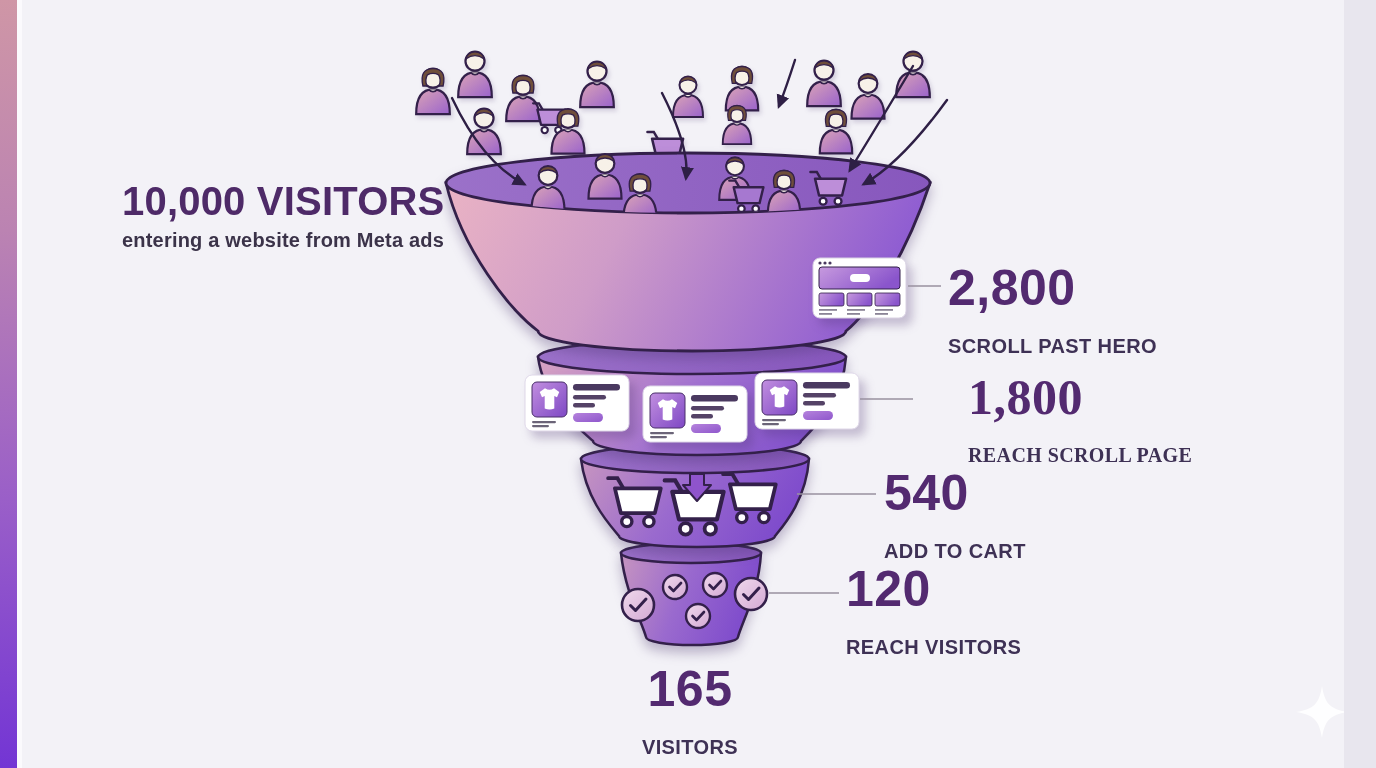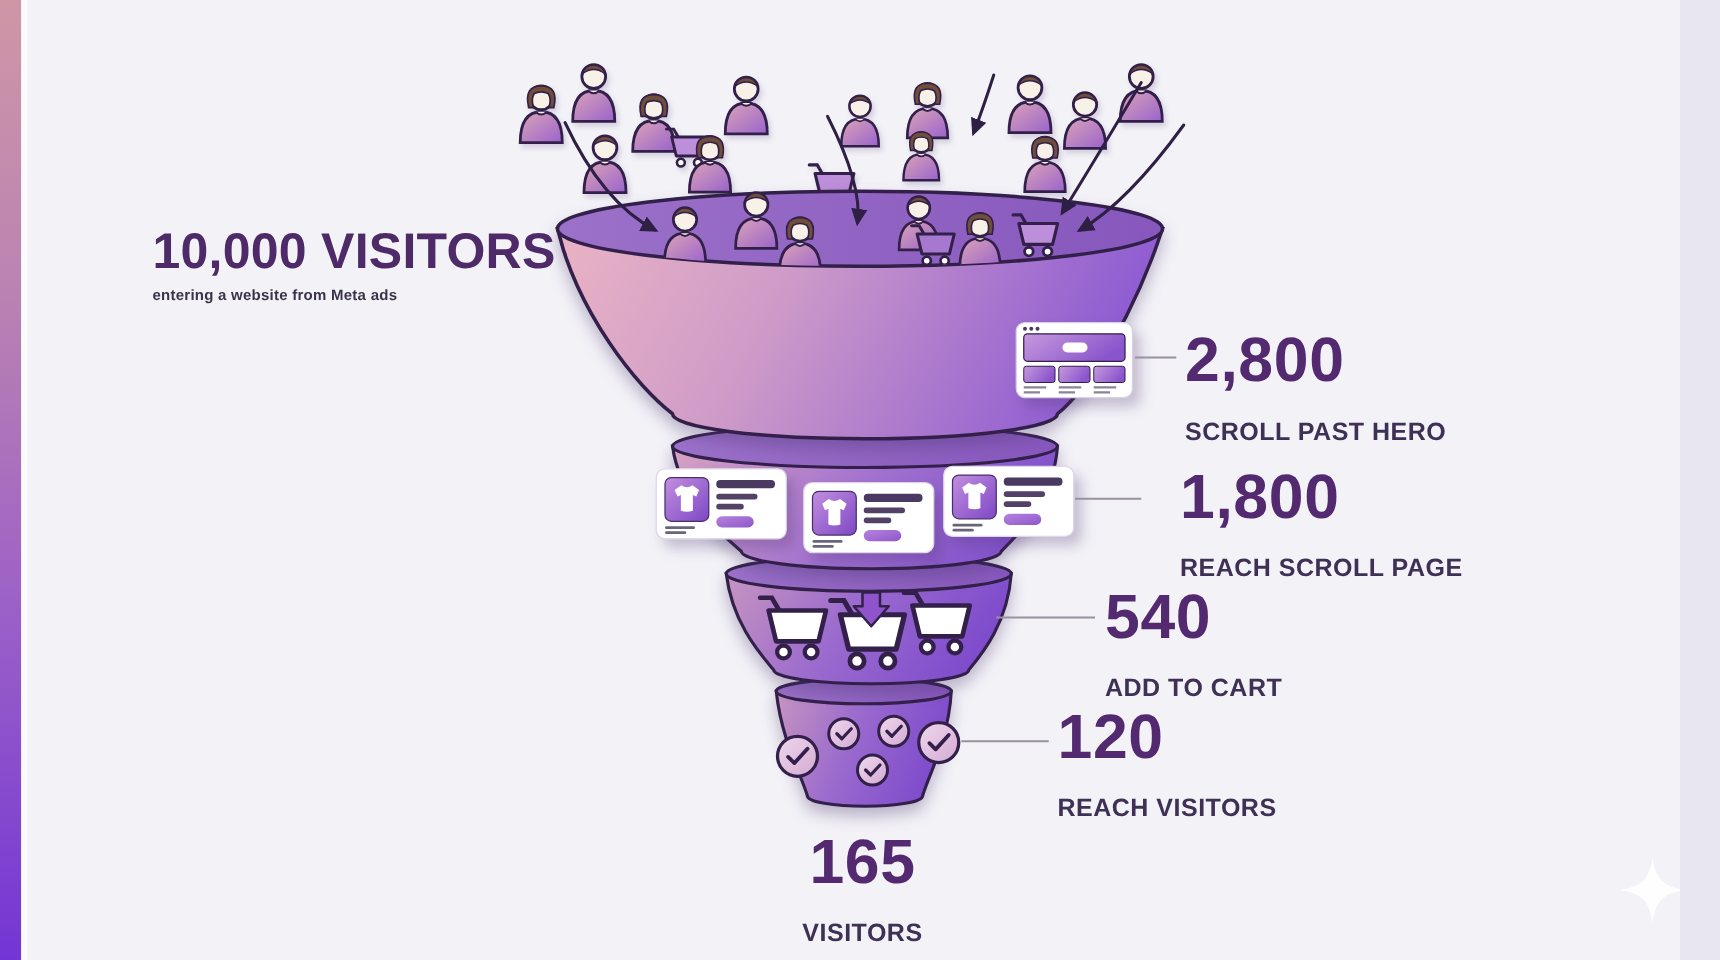--- a/index.html
+++ b/index.html
@@ -14,24 +14,24 @@
     border-right:5px solid #fbfafd;
   }
   .illustration{position:absolute;left:0;top:0;width:1376px;height:768px;}
   .tier{filter:drop-shadow(0 7px 6px rgba(74,52,110,.33));}
   .floaty{filter:drop-shadow(2px 3px 2px rgba(74,52,110,.18));}
   .cardshadow{filter:drop-shadow(6px 7px 5px rgba(74,52,110,.28));}
   .big-number{font-size:50px;font-weight:800;line-height:1;letter-spacing:.5px;color:#532a70;}
   .stage-label{font-size:20px;font-weight:700;line-height:1.1;letter-spacing:.4px;color:#3e3155;margin-top:22px;}
   .visitors-block{position:absolute;left:122px;top:181px;}
   .visitors-title{font-size:40px;font-weight:800;line-height:1;letter-spacing:.2px;color:#4e2a68;}
-  .visitors-subtitle{font-size:12px;font-weight:600;color:#3b3349;margin-top:8px;letter-spacing:.2px;}
+  .visitors-subtitle{font-size:20px;font-weight:600;color:#3b3349;margin-top:8px;letter-spacing:.2px;}
   .stage{position:absolute;}
   .stage-1{left:948px;top:263px;}
-  .stage-2{left:944px;top:372px;}
+  .stage-2{left:968px;top:372px;font-family:Liberation Serif, serif;}
   .stage-3{left:884px;top:468px;}
   .stage-4{left:846px;top:564px;}
   .stage-5{left:575px;top:664px;width:230px;text-align:center;}
 </style>
 </head>
 <body>
 
 <div class="canvas">
   <div class="accent-bar"></div>
 

